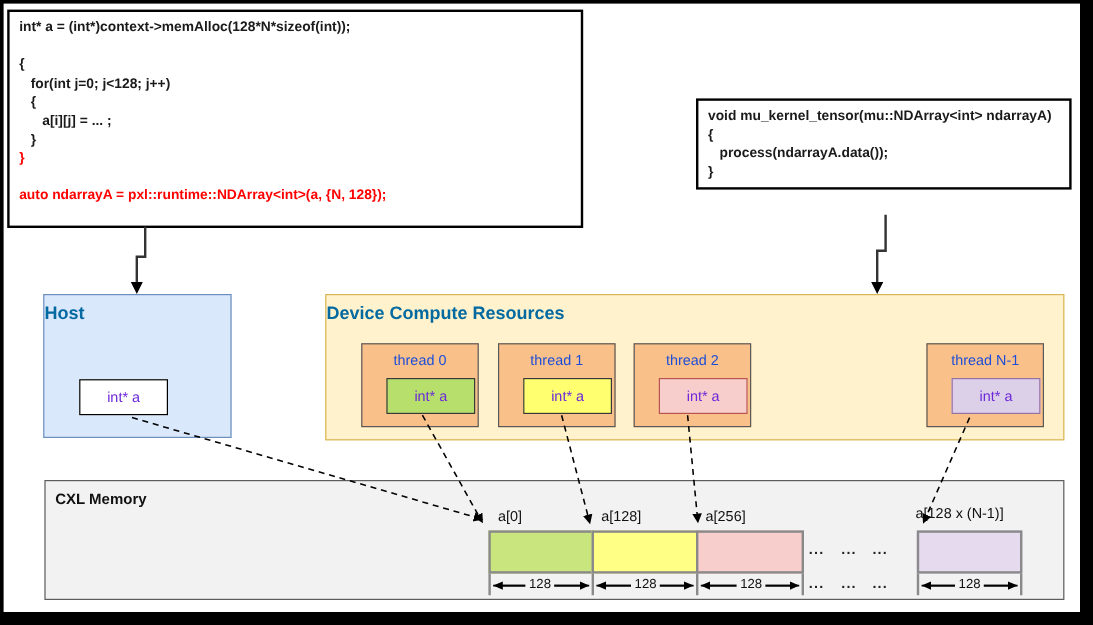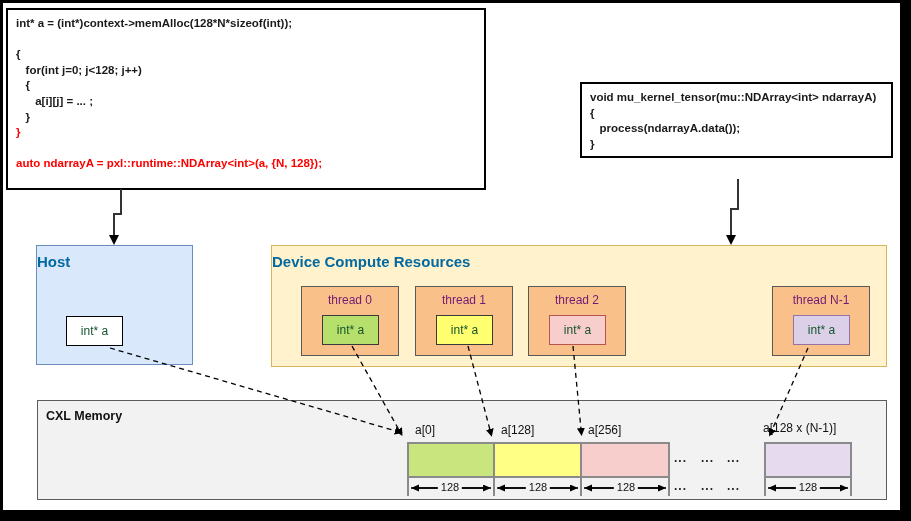--- a/index.html
+++ b/index.html
@@ -21,36 +21,36 @@
   .code-line.red{color:#ff0000;}
 
   
   #host-box{
     position:absolute;left:36px;top:245px;width:157px;height:120px;
     background:#dae8fc;border:1px solid #6c8ebf;
   }
   .box-title{position:absolute;left:0;top:7px;width:100%;text-align:left;
     font-size:15px;font-weight:bold;color:#0369a1;}
   .ptr-box{
-    position:absolute;width:57px;height:30px;display:flex;align-items:center;justify-content:center;
-    font-size:12px;color:#14532d;background:#fff;border:1.5px solid #000;
+    position:absolute;width:74px;height:30px;display:flex;align-items:center;justify-content:center;
+    font-size:12px;color:#6d28d9;background:#fff;border:1.5px solid #000;
   }
   #host-ptr{left:29px;top:70px;}
 
   
   #device-box{
     position:absolute;left:271px;top:245px;width:616px;height:122px;
     background:#fff2cc;border:1px solid #d6b656;
   }
   .thread-box{
     position:absolute;top:40px;width:98px;height:70px;
     background:#fac08a;border:1px solid #595959;
   }
   .thread-title{position:absolute;left:0;top:6px;width:100%;text-align:center;
-    font-size:12px;color:#701a75;}
+    font-size:12px;color:#1d4ed8;}
   .thread-box .ptr-box{left:20px;top:28px;}
   #thread0{left:29px;}  #thread1{left:143px;}  #thread2{left:256px;}  #threadN{left:500px;}
   .ptr-green {background:#b6df6c;border-color:#3a3a3a;}
   .ptr-yellow{background:#ffff70;border-color:#3a3a3a;}
   .ptr-pink  {background:#f8cecc;border-color:#b85450;}
   .ptr-purple{background:#dcd0e8;border-color:#9673a6;}
 
   
   #cxl-box{
     position:absolute;left:37px;top:400px;width:850px;height:100px;

